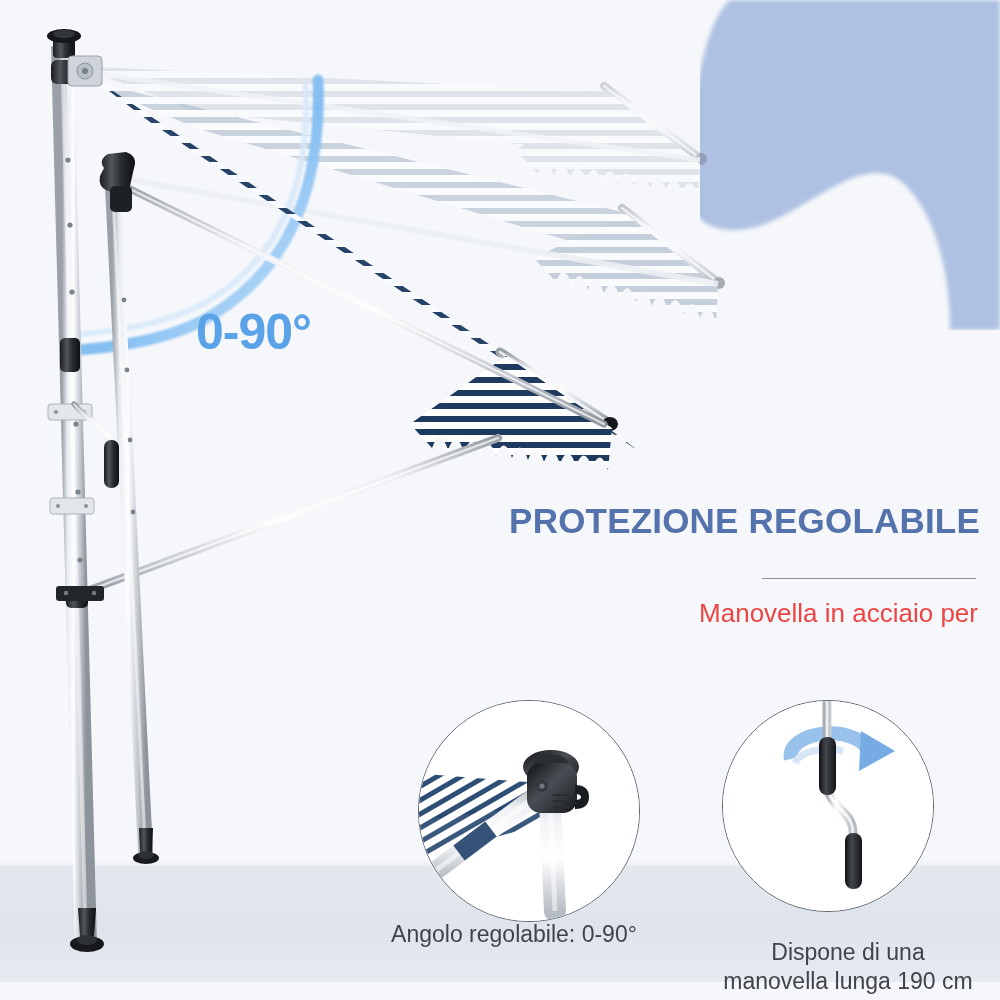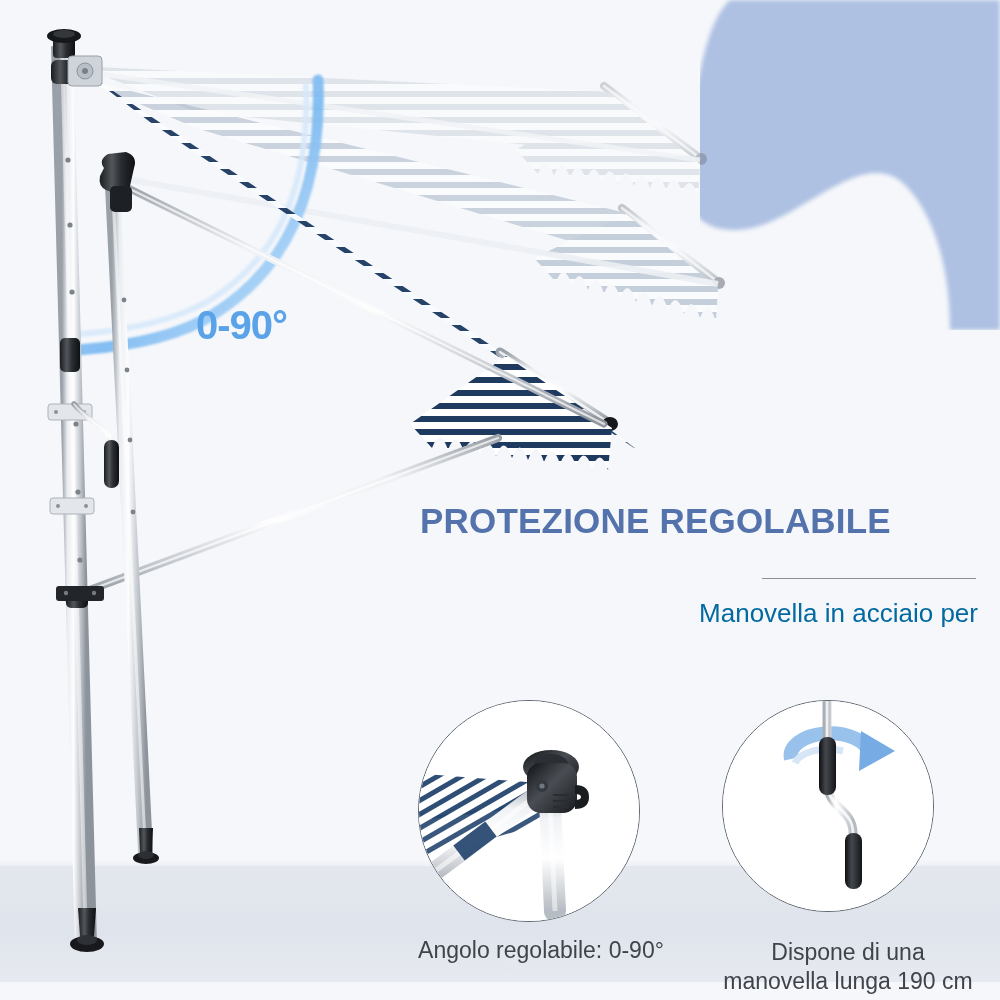--- a/index.html
+++ b/index.html
@@ -22,52 +22,52 @@
   }
   .floor-top-fade{
     position:absolute;left:0;right:0;top:860px;height:12px;
     background:linear-gradient(180deg,rgba(228,232,238,0) 0%,rgba(228,232,238,1) 100%);
   }
   
   .art{position:absolute;left:0;top:0;width:1000px;height:1000px;}
   
   .headline{
     position:absolute;left:420px;top:503px;width:560px;
-    text-align:left;
+    text-align:right;
     font-size:35px;font-weight:bold;letter-spacing:.2px;
     color:#5472ab;line-height:1.05;
     white-space:nowrap;
   }
   .rule{
     position:absolute;left:762px;top:578px;width:214px;height:1px;
     background:#8b8f97;
   }
   .subcopy{
     position:absolute;left:440px;top:596px;width:538px;
     text-align:right;
-    font-size:26px;color:#0369a1;line-height:1.32;font-weight:400;
+    font-size:26px;color:#ef4444;line-height:1.32;font-weight:400;
   }
   
   .inset{
     position:absolute;border-radius:50%;overflow:hidden;
     border:1px solid #5e6670;background:#ffffff;
   }
   #inset-angle{left:418px;top:700px;width:220px;height:220px;}
   #inset-crank{left:722px;top:700px;width:210px;height:210px;}
   .inset svg{display:block;width:100%;height:100%;}
   .caption{
     position:absolute;text-align:center;
     font-size:23px;color:#3f434a;line-height:1.28;font-weight:400;
   }
-  #cap-angle{left:331px;top:920px;width:420px;margin-top:16px;}
+  #cap-angle{left:304px;top:920px;width:420px;}
   #cap-crank{left:700px;top:938px;width:296px;}
   
   .deg{
     position:absolute;left:196px;top:303px;
-    font-size:40px;font-weight:bold;color:#5aa3e8;
+    font-size:50px;font-weight:bold;color:#5aa3e8;
     letter-spacing:-1px;
   }
 </style>
 </head>
 <body>
 
 <div id="stage">
 
   <svg class="blob" viewBox="0 0 300 330">
     <defs>

